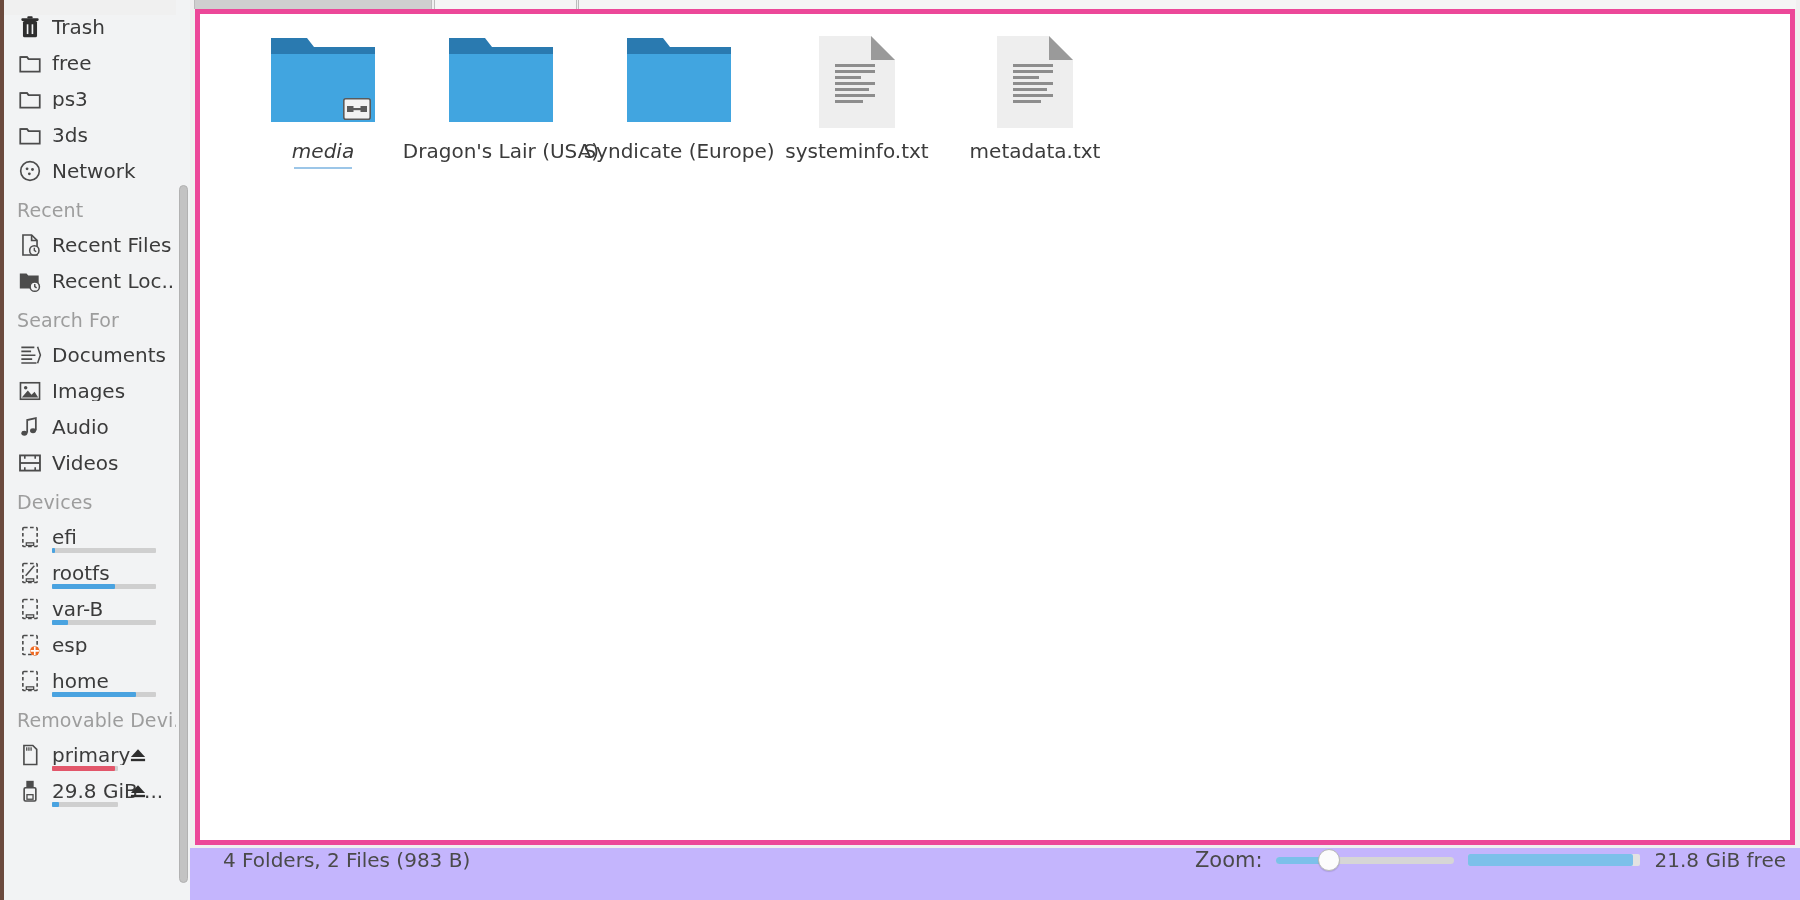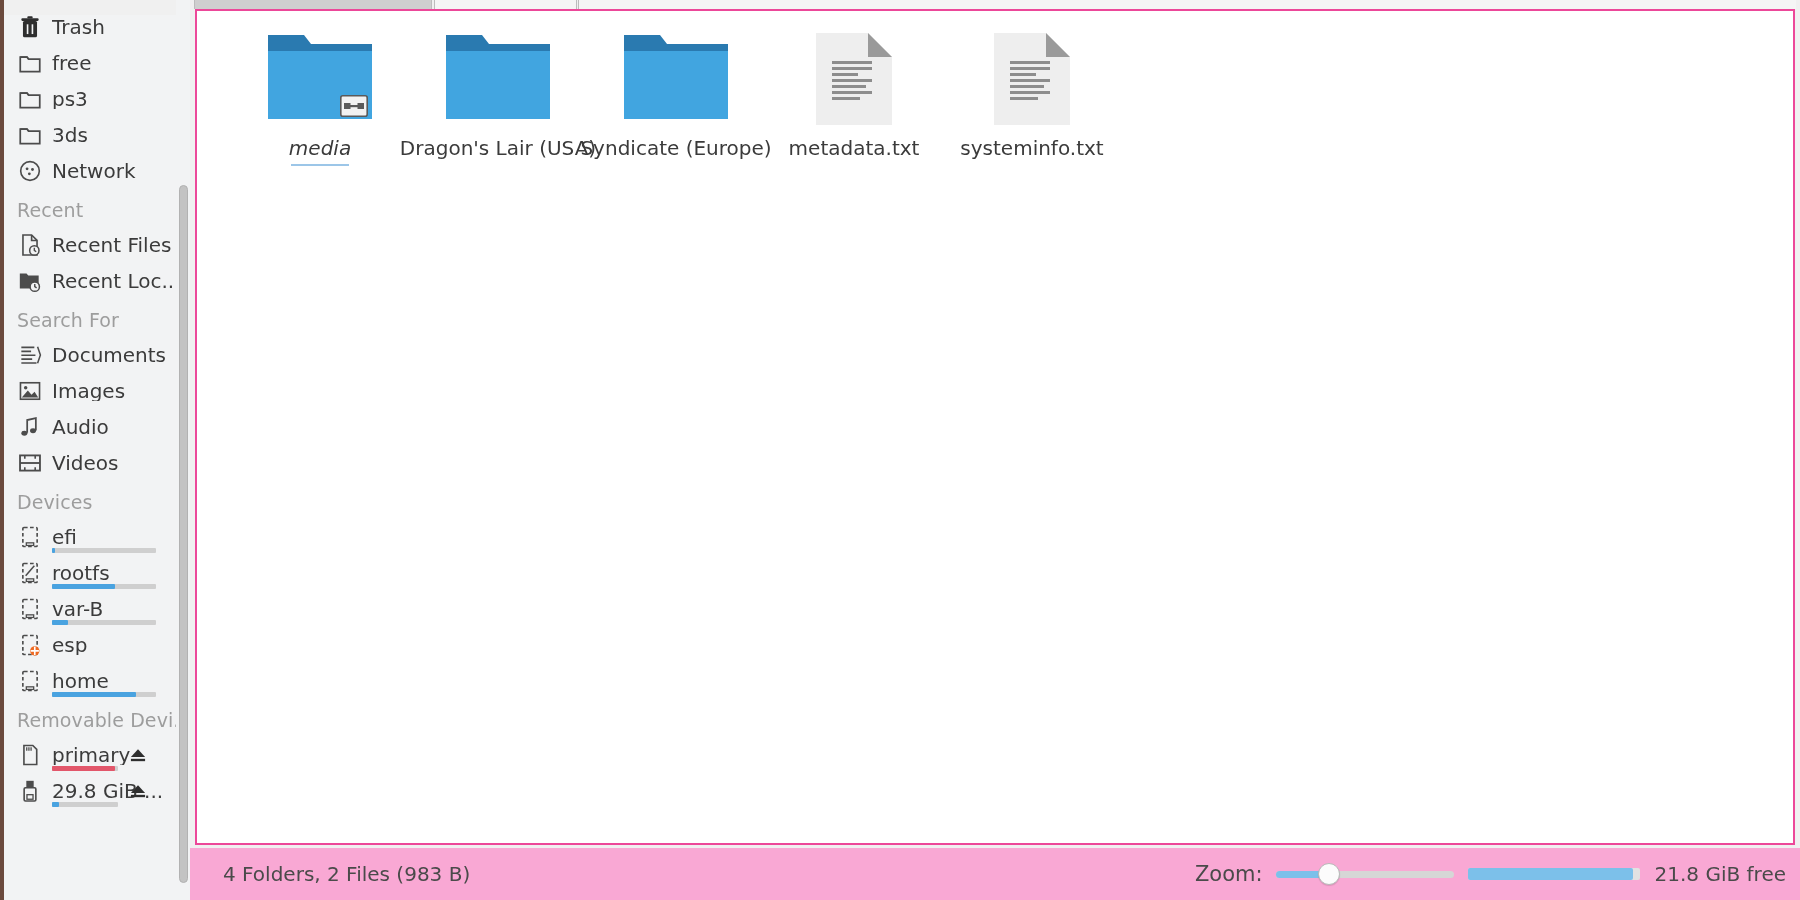--- a/index.html
+++ b/index.html
@@ -119,21 +119,21 @@
     border-left: 1px solid #bcbcbc;
     border-right: 1px solid #bcbcbc;
   }
   .tab-remnant.inactive { background: #f5f5f5; }
 
   .view {
     position: absolute;
     left: 5px; top: 9px;
     width: 1600px; height: 836px;
     background: #ffffff;
-    border: 2px solid #ec4899;
+    border: 5px solid #ec4899;
   }
 
   .grid {
     position: absolute;
     left: 0; top: 0;
     padding: 14px 0 0 34px;
     display: flex;
     flex-wrap: wrap;
   }
   .cell {
@@ -166,23 +166,23 @@
     bottom: -7px;
     height: 2px;
     background: #9cc6e8;
   }
 
   
   .statusbar {
     position: absolute;
     left: 190px; top: 848px;
     width: 1610px; height: 52px;
-    background: #f9a8d4;
+    background: #c4b5fd;
     display: flex;
-    align-items: center;
+    align-items: flex-start;
   }
   .status-text {
     font-size: 20px;
     color: #4a4a4a;
     margin-left: 33px;
     white-space: nowrap;
   }
   .status-right {
     margin-left: auto;
     display: flex;
@@ -517,37 +517,37 @@
                 <path d="M54 2v24h24z" fill="#9a9a9a"></path>
                 <rect x="18" y="30" width="40" height="3" fill="#8d8d8d"></rect>
                 <rect x="18" y="36" width="40" height="3" fill="#8d8d8d"></rect>
                 <rect x="18" y="42" width="26" height="3" fill="#8d8d8d"></rect>
                 <rect x="18" y="48" width="40" height="3" fill="#8d8d8d"></rect>
                 <rect x="18" y="54" width="34" height="3" fill="#8d8d8d"></rect>
                 <rect x="18" y="60" width="40" height="3" fill="#8d8d8d"></rect>
                 <rect x="18" y="66" width="28" height="3" fill="#8d8d8d"></rect>
               </svg>
             </div>
-            <div class="nm">metadata.txt</div>
+            <div class="nm">systeminfo.txt</div>
           </div>
           <div class="cell">
             <div class="art" style="display: flex; align-items: flex-start; justify-content: center;">
               <svg viewBox="0 0 80 96" width="80" height="96">
                 <path d="M2 2h52l24 24v68H2z" fill="#eeeeee"></path>
                 <path d="M54 2v24h24z" fill="#9a9a9a"></path>
                 <rect x="18" y="30" width="40" height="3" fill="#8d8d8d"></rect>
                 <rect x="18" y="36" width="40" height="3" fill="#8d8d8d"></rect>
                 <rect x="18" y="42" width="26" height="3" fill="#8d8d8d"></rect>
                 <rect x="18" y="48" width="40" height="3" fill="#8d8d8d"></rect>
                 <rect x="18" y="54" width="34" height="3" fill="#8d8d8d"></rect>
                 <rect x="18" y="60" width="40" height="3" fill="#8d8d8d"></rect>
                 <rect x="18" y="66" width="28" height="3" fill="#8d8d8d"></rect>
               </svg>
             </div>
-            <div class="nm">systeminfo.txt</div>
+            <div class="nm">metadata.txt</div>
           </div>
         </div>
     </div>
   </div>
 
   <div class="statusbar">
     <div class="status-text">4 Folders, 2 Files (983 B)</div>
     <div class="status-right">
       <div class="zoom-label">Zoom:</div>
       <div class="slider">

